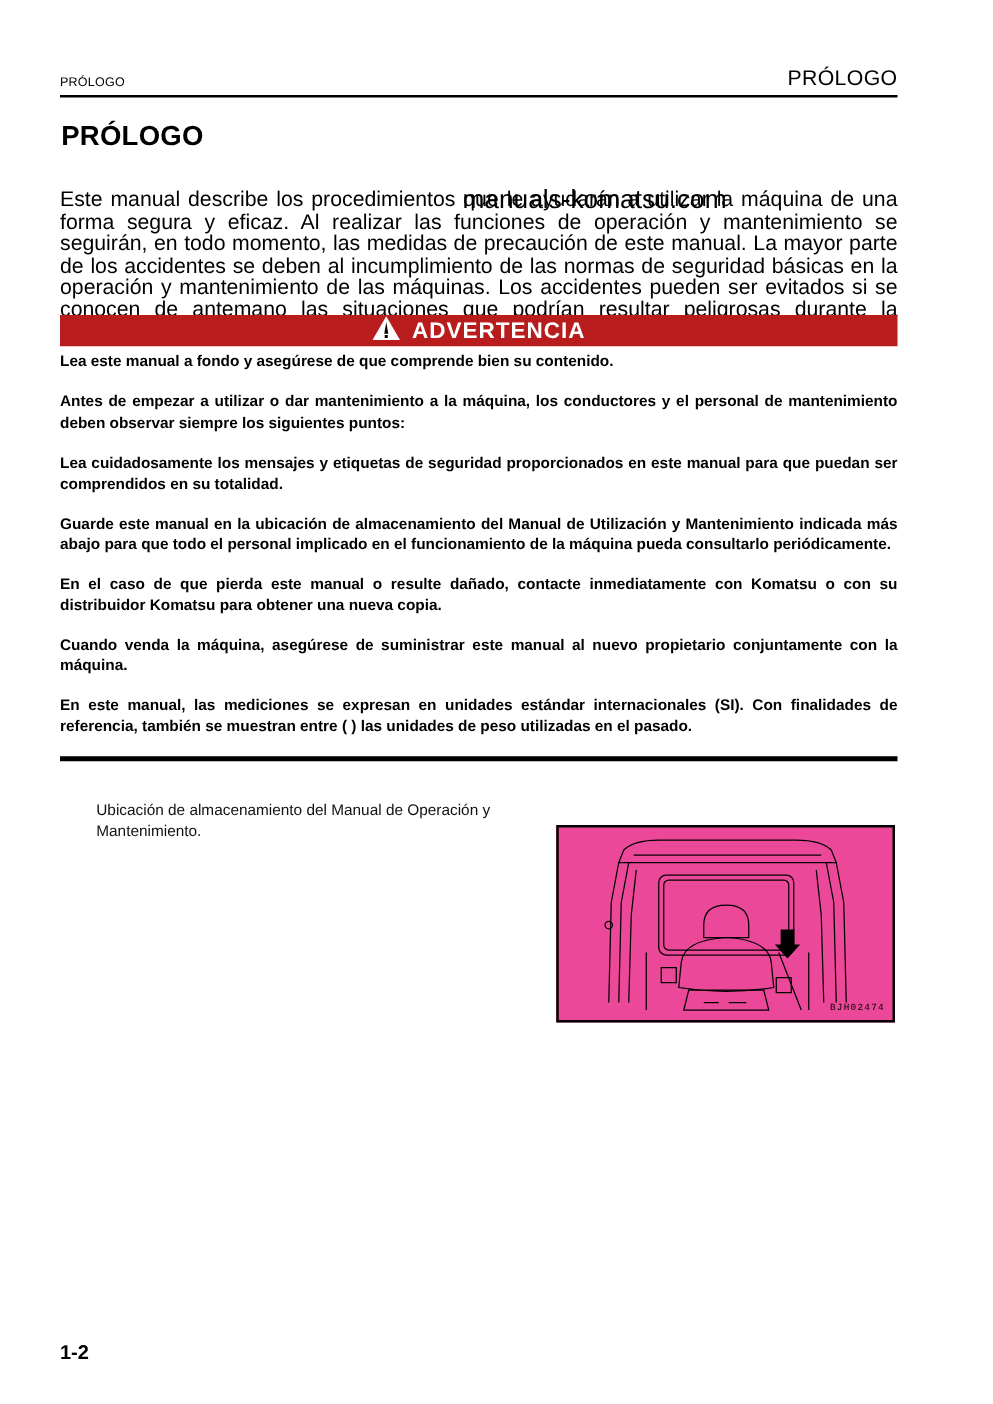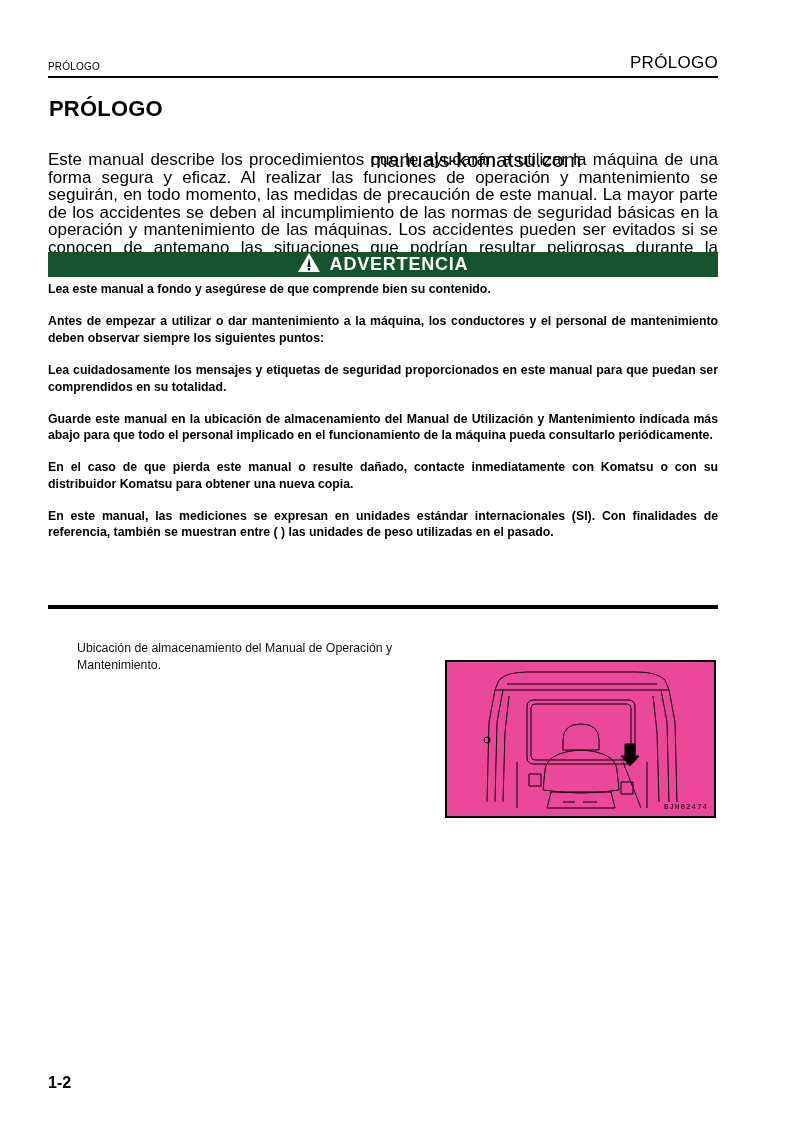--- a/index.html
+++ b/index.html
@@ -4,21 +4,21 @@
 <style>
   html, body { margin: 0; padding: 0; background: #ffffff; }
   body { width: 794px; height: 1123px; position: relative; overflow: hidden; color: #000; font-family: "Liberation Sans", sans-serif; }
   .abs { position: absolute; }
   .hdr-left { left: 48px; top: 61px; font-size: 10px; letter-spacing: 0.2px; }
   .hdr-right { right: 76px; top: 53px; font-size: 17px; letter-spacing: 0.3px; }
   .hdr-rule { left: 48px; top: 76px; width: 670px; height: 2px; background: #000; }
   .title { left: 49px; top: 96px; font-size: 22px; font-weight: bold; letter-spacing: 0.2px; }
   .site { left: 370px; top: 102px; font-size: 21px; margin-top: 46px; }
   .intro { left: 48px; top: 151px; width: 670px; font-size: 17px; line-height: 17.5px; text-align: justify; }
-  .warn-bar { left: 48px; top: 252px; width: 670px; height: 25px; background: #14532d; color: #fff; display: flex; align-items: center; justify-content: center; }
+  .warn-bar { left: 48px; top: 252px; width: 670px; height: 25px; background: #b91c1c; color: #fff; display: flex; align-items: center; justify-content: center; }
   .warn-bar .txt { font-size: 18px; font-weight: bold; letter-spacing: 0.8px; margin-left: 10px; }
   .warn-body { left: 48px; top: 281px; width: 670px; font-size: 12.3px; font-weight: bold; line-height: 16.5px; text-align: justify; }
   .warn-body p { margin: 0 0 15.5px 0; }
   .warn-rule { left: 48px; top: 605px; width: 670px; height: 4px; background: #000; }
   .loc { left: 48px; top: 640px; width: 375px; font-size: 12.3px; line-height: 17px; color: #111; margin-left: 29px; }
   .loc p { margin: 0 0 10px 0; }
   .figure { left: 445px; top: 660px; width: 267px; height: 154px; border: 2px solid #000; background: #ec4899; }
   .fig-code { position: absolute; right: 6px; bottom: 5px; font-family: "Liberation Mono", monospace; font-size: 7.5px; letter-spacing: 1px; }
   .page-num { left: 48px; top: 1074px; font-size: 16px; font-weight: bold; }
 </style>
@@ -44,20 +44,21 @@
   </span>
   <span class="txt">ADVERTENCIA</span>
 </div>
 
 <div class="abs warn-body">
   <p>Lea este manual a fondo y asegúrese de que comprende bien su contenido.</p>
   <p style="margin-bottom:16px">Antes de empezar a utilizar o dar mantenimiento a la máquina, los conductores y el personal de mantenimiento deben observar siempre los siguientes puntos:</p>
   <p>Lea cuidadosamente los mensajes y etiquetas de seguridad proporcionados en este manual para que puedan ser comprendidos en su totalidad.</p>
   <p>Guarde este manual en la ubicación de almacenamiento del Manual de Utilización y Mantenimiento indicada más abajo para que todo el personal implicado en el funcionamiento de la máquina pueda consultarlo periódicamente.</p>
   <p>En el caso de que pierda este manual o resulte dañado, contacte inmediatamente con Komatsu o con su distribuidor Komatsu para obtener una nueva copia.</p>
+  <p>Cuando venda la máquina, asegúrese de suministrar este manual al nuevo propietario conjuntamente con la máquina.</p>
   <p>En este manual, las mediciones se expresan en unidades estándar internacionales (SI). Con finalidades de referencia, también se muestran entre ( ) las unidades de peso utilizadas en el pasado.</p>
 </div>
 <div class="abs warn-rule"></div>
 
 <div class="abs loc">
   <p>Ubicación de almacenamiento del Manual de Operación y Mantenimiento.</p>
 </div>
 
 <div class="abs figure">
   <svg width="267" height="154" viewBox="0 0 267 154" fill="none" stroke="#000" stroke-width="1">

